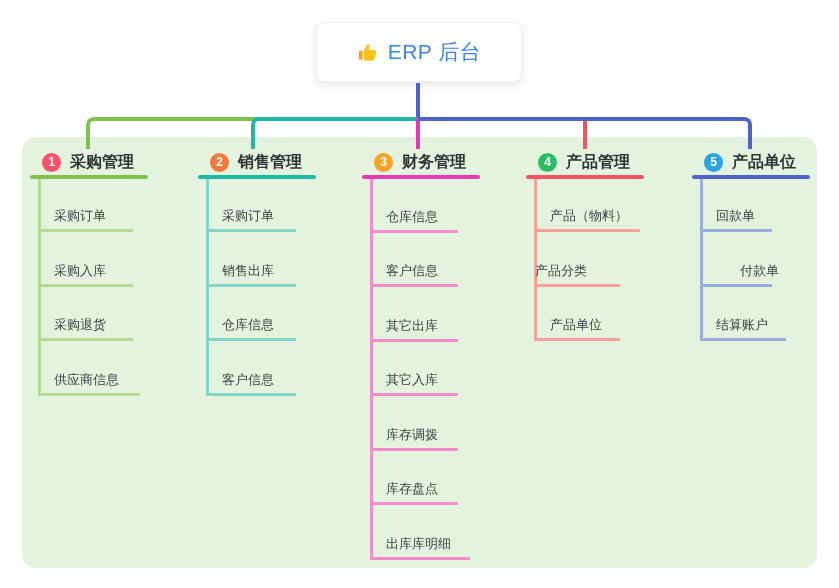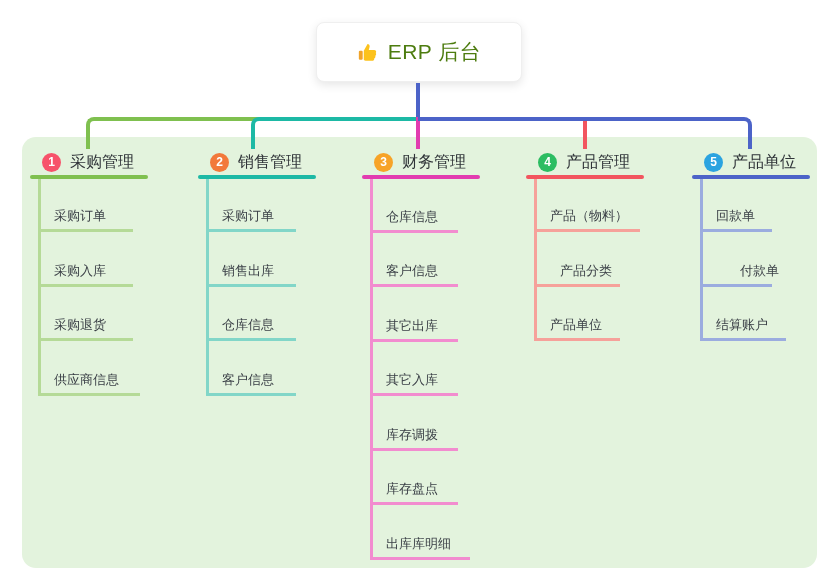--- a/index.html
+++ b/index.html
@@ -3,42 +3,42 @@
 <meta charset="utf-8">
 <style>
   html,body{margin:0;padding:0;background:#ffffff;}
   body{font-family:"Liberation Sans","DejaVu Sans",sans-serif;}
   .stage{position:relative;width:839px;height:588px;background:#ffffff;overflow:hidden;}
 
   
   .root-card{position:absolute;left:316px;top:22px;width:206px;height:60px;background:#ffffff;
     border:1px solid #efefef;border-radius:8px;box-shadow:0 3px 10px rgba(0,0,0,0.10);
     display:flex;align-items:center;justify-content:center;gap:9px;box-sizing:border-box;cursor:pointer;}
-  .root-title{font-size:21px;color:#4d7c0f;font-weight:500;letter-spacing:.5px;}
+  .root-title{font-size:21px;color:#3b82f6;font-weight:500;letter-spacing:.5px;}
   .thumb svg{display:block;}
 
   .root-stem{position:absolute;left:416px;top:83px;width:4px;height:38px;background:#4c63c8;}
 
   
   .conn{position:absolute;box-sizing:border-box;}
   .conn-b1{left:86px;top:117px;width:332px;height:32px;border-top:4px solid #7fc04f;border-left:4px solid #7fc04f;border-top-left-radius:8px;z-index:1;}
   .conn-b2{left:251px;top:117px;width:167px;height:32px;border-top:4px solid #1db9a5;border-left:4px solid #1db9a5;border-top-left-radius:8px;z-index:2;}
   .conn-b3{left:416px;top:117px;width:4px;height:32px;background:#e23cb0;z-index:3;}
   .conn-b4{left:583px;top:117px;width:4px;height:32px;background:#f2555f;z-index:3;}
   .conn-b5{left:418px;top:117px;width:334px;height:32px;border-top:4px solid #4c63c8;border-right:4px solid #4c63c8;border-top-right-radius:8px;z-index:4;}
 
   
   .panel{position:absolute;left:22px;top:137px;width:795px;height:431px;background:#e3f3dd;border-radius:14px;z-index:0;}
 
   
   .bhead{position:absolute;top:149px;width:118px;height:26px;display:flex;align-items:center;
     padding-left:12px;gap:9px;box-sizing:border-box;z-index:5;cursor:pointer;}
   .badge{width:19px;height:19px;border-radius:50%;color:#ffffff;font-size:12px;font-weight:bold;
     display:flex;align-items:center;justify-content:center;flex:0 0 auto;}
-  .blabel{font-size:16px;color:#2f3338;font-weight:400;white-space:nowrap;}
+  .blabel{font-size:16px;color:#2f3338;font-weight:700;white-space:nowrap;}
   .hline{position:absolute;top:175px;width:118px;height:4px;border-radius:2px;z-index:5;}
 
   .badge-1{background:#f7526a;} .badge-2{background:#f2793b;} .badge-3{background:#f7a327;}
   .badge-4{background:#2cbd62;} .badge-5{background:#2ba3e0;}
   .hl-1{background:#7fc04f;} .hl-2{background:#1db9a5;} .hl-3{background:#e23cb0;}
   .hl-4{background:#f2555f;} .hl-5{background:#4c63c8;}
 
   
   .vspine{position:absolute;width:3px;top:178px;z-index:4;}
   .vs-1{background:#b5da97;} .vs-2{background:#82d6c8;} .vs-3{background:#f28ccf;}
@@ -125,21 +125,21 @@
   <div class="cline cl-3" style="left:370px;top:557px;width:100px"></div>
 
   <div class="bhead" style="left:526px">
     <span class="badge badge-4">4</span>
     <span class="blabel">产品管理</span>
   </div>
   <div class="hline hl-4" style="left:526px"></div>
   <div class="vspine vs-4" style="left:534px;height:163px"></div>
   <div class="child" style="left:550px;top:207px">产品（物料）</div>
   <div class="cline cl-4" style="left:534px;top:229px;width:106px"></div>
-  <div class="child" style="left:560px;top:262px">产品分类</div>
+  <div class="child" style="left:535px;top:262px">产品分类</div>
   <div class="cline cl-4" style="left:534px;top:284px;width:86px"></div>
   <div class="child" style="left:550px;top:316px">产品单位</div>
   <div class="cline cl-4" style="left:534px;top:338px;width:86px"></div>
 
   <div class="bhead" style="left:692px">
     <span class="badge badge-5">5</span>
     <span class="blabel">产品单位</span>
   </div>
   <div class="hline hl-5" style="left:692px"></div>
   <div class="vspine vs-5" style="left:700px;height:163px"></div>

